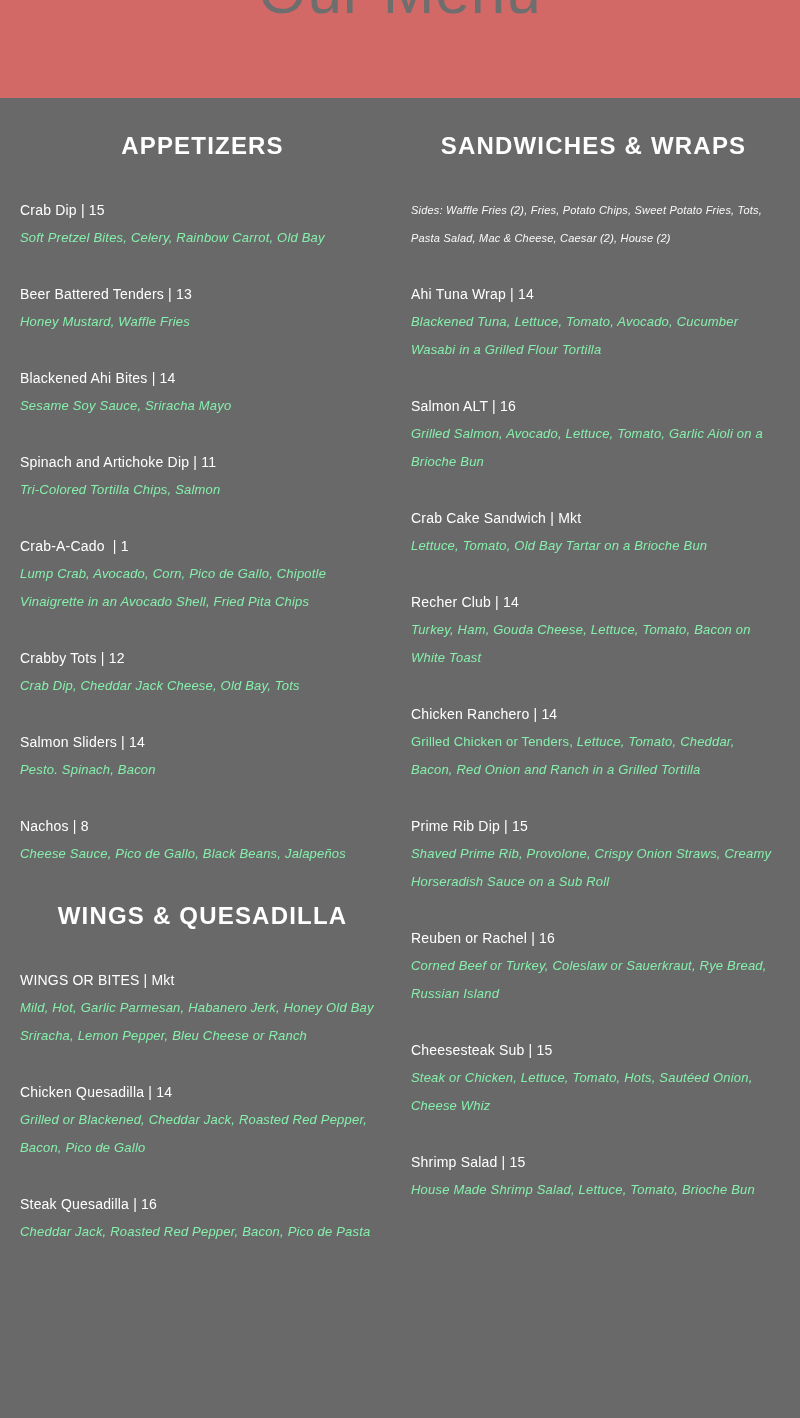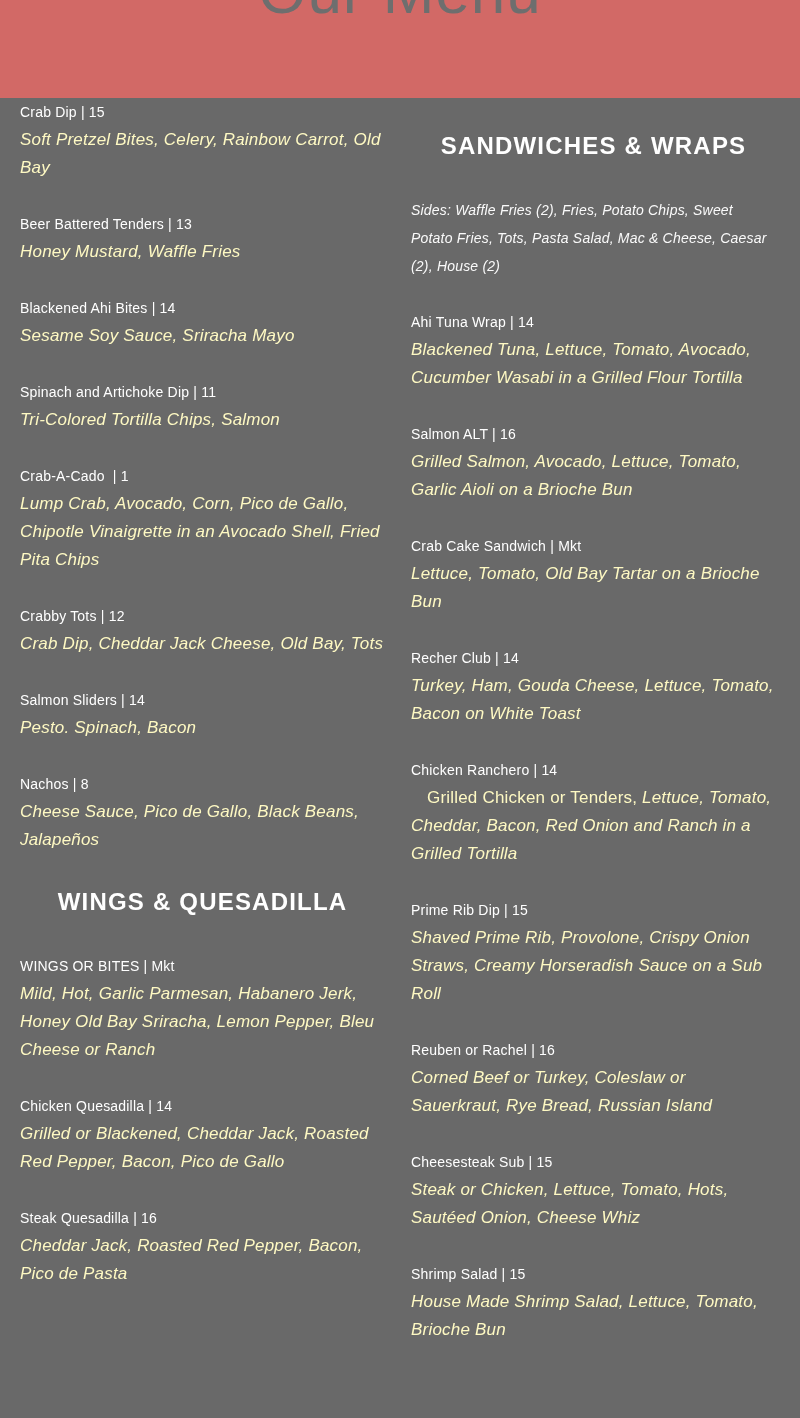--- a/index.html
+++ b/index.html
@@ -38,53 +38,54 @@
     font-size: 24px;
     font-weight: 700;
     letter-spacing: 1.2px;
     color: #ffffff;
     margin: 34px 0 36px 0;
   }
   .align-center { text-align: center; }
   .align-left { text-align: center; }
   .section-intro {
     font-style: italic;
-    font-size: 14px;
+    font-size: 11px;
     line-height: 28px;
     letter-spacing: 0.2px;
     color: #fafafa;
     margin: 0 0 28px 0;
   }
   .menu-item { margin: 0 0 28px 0; }
   .item-name {
     font-size: 14px;
     line-height: 28px;
     letter-spacing: 0.2px;
     color: #ffffff;
     white-space: pre-wrap;
   }
   .item-desc {
-    font-size: 17px;
+    font-size: 13px;
     line-height: 28px;
     letter-spacing: 0.2px;
     font-style: italic;
-    color: #fef9c3;
+    color: #86efac;
   }
-  .item-desc .roman { font-style: normal; margin-left: 16px; }
+  .item-desc .roman { font-style: normal; }
 </style>
 </head>
 <body>
 
 <header class="hero">
   <div class="hero-title">Our Menu</div>
 </header>
 
 <main class="menu-body">
   <div class="menu-col" id="col-left">
       <section class="menu-section">
+        <h2 class="section-title align-center">APPETIZERS</h2>
         <div class="menu-item">
           <div class="item-name">Crab Dip | 15</div>
           <div class="item-desc">Soft Pretzel Bites, Celery, Rainbow Carrot, Old Bay</div>
         </div>
         <div class="menu-item">
           <div class="item-name">Beer Battered Tenders | 13</div>
           <div class="item-desc">Honey Mustard, Waffle Fries</div>
         </div>
         <div class="menu-item">
           <div class="item-name">Blackened Ahi Bites | 14</div>

